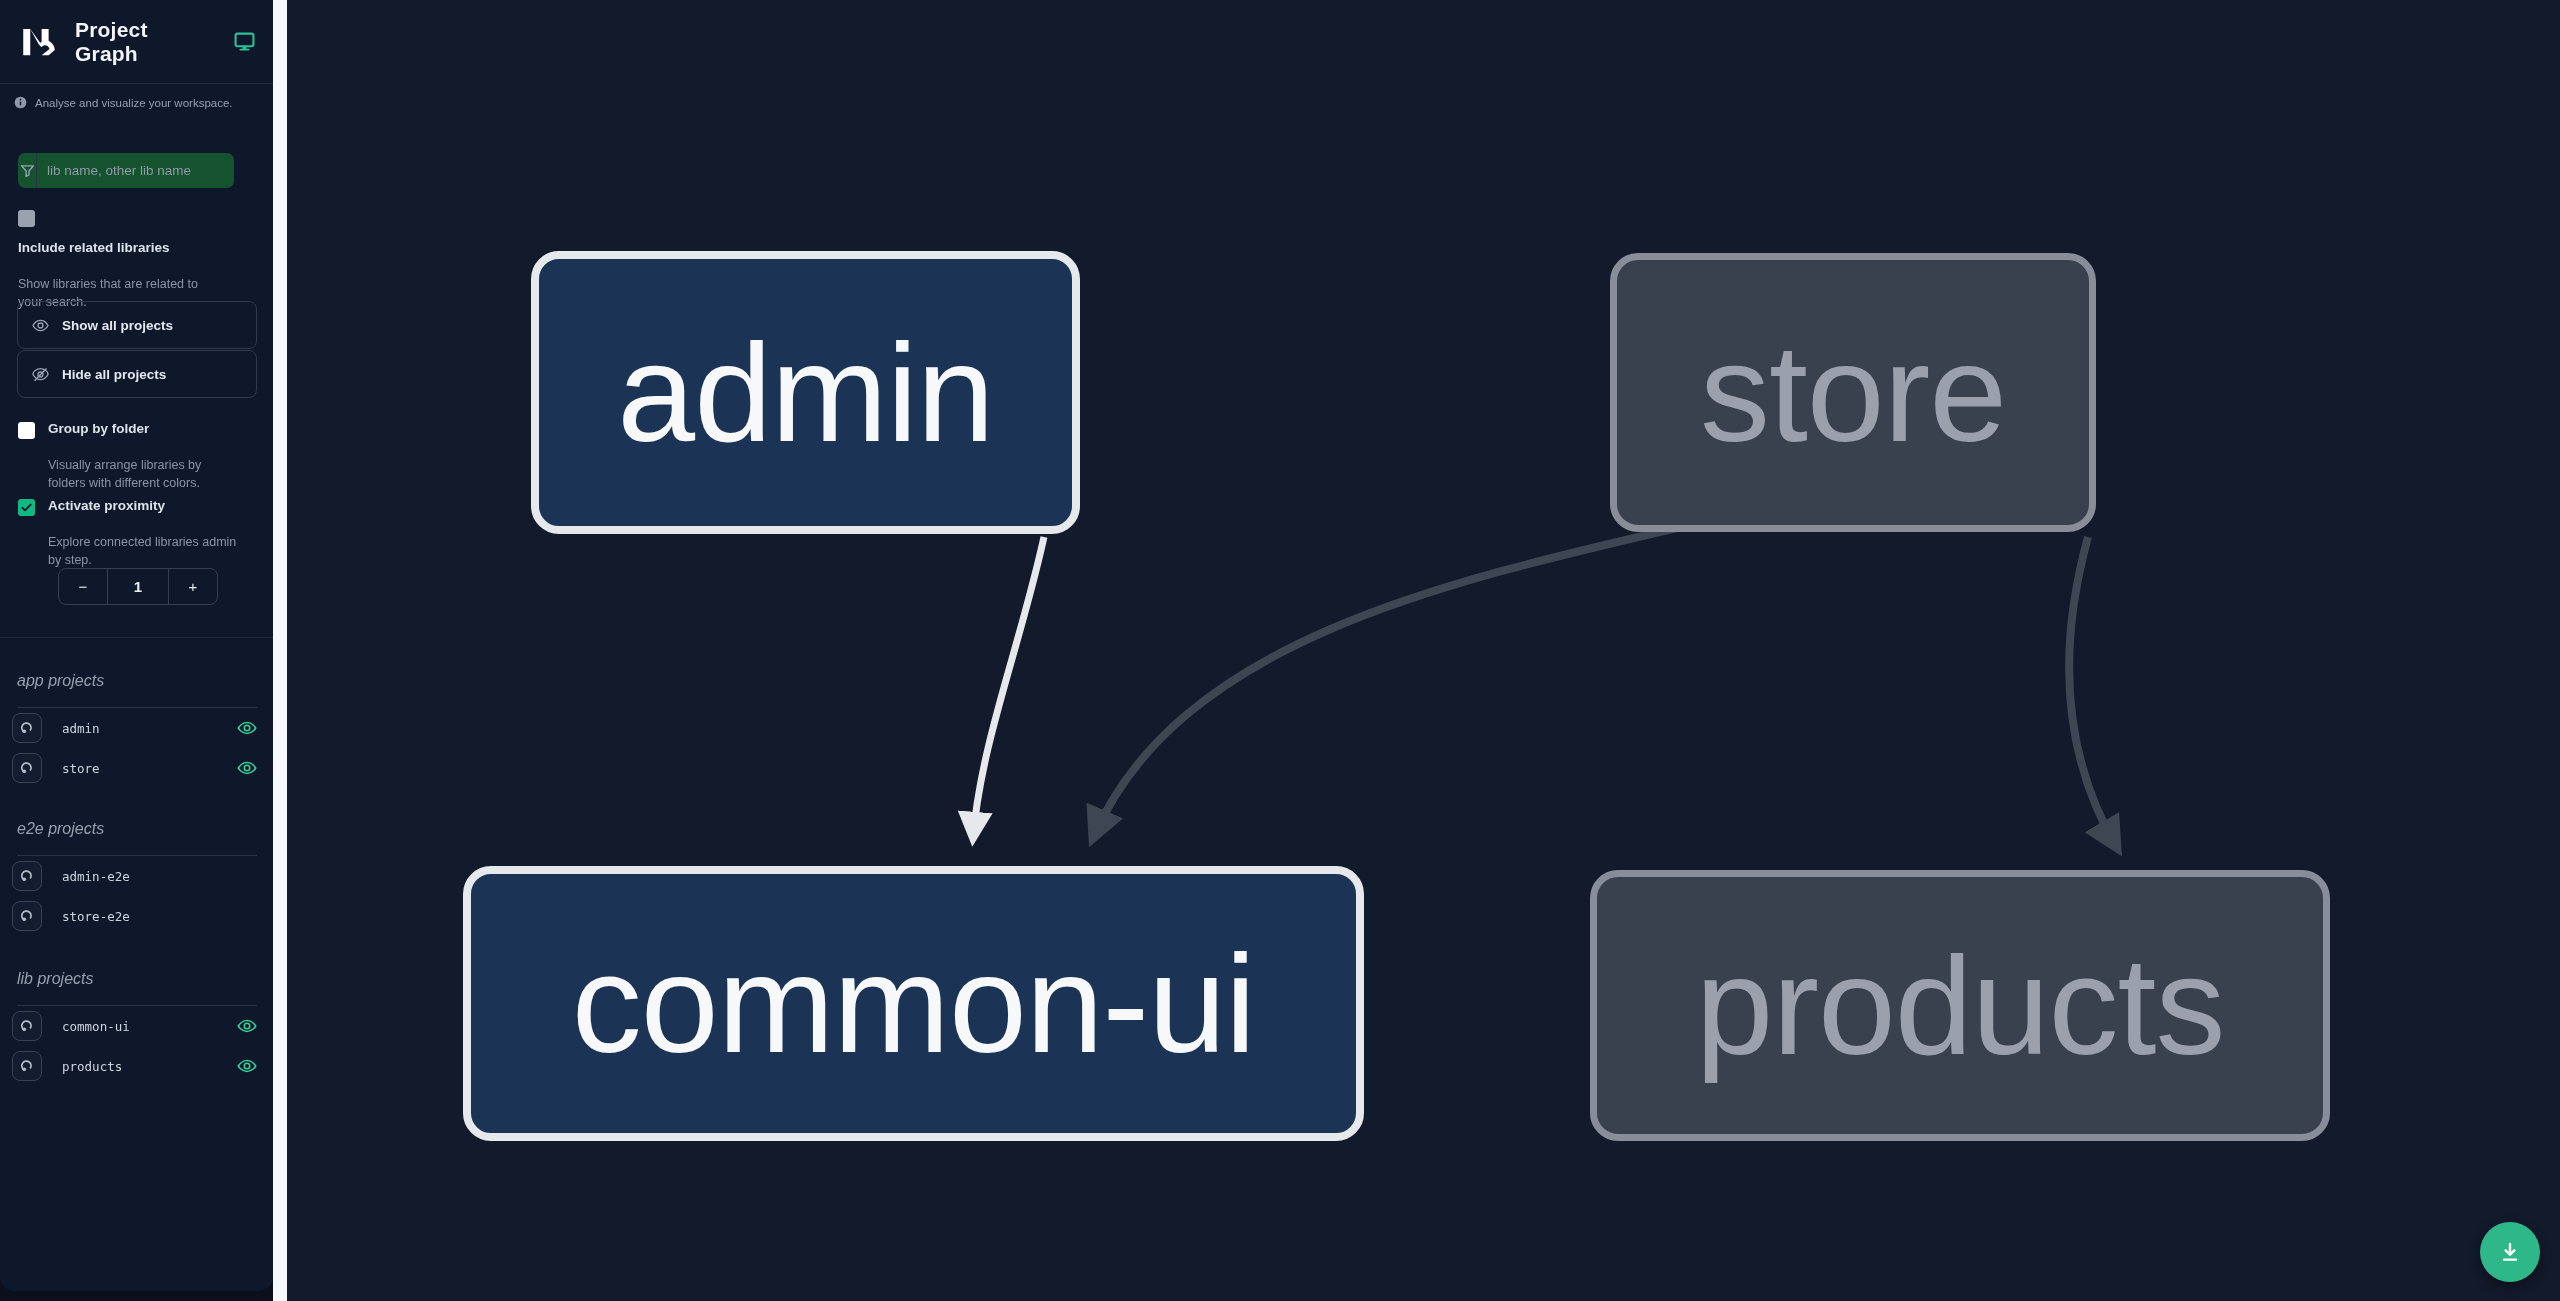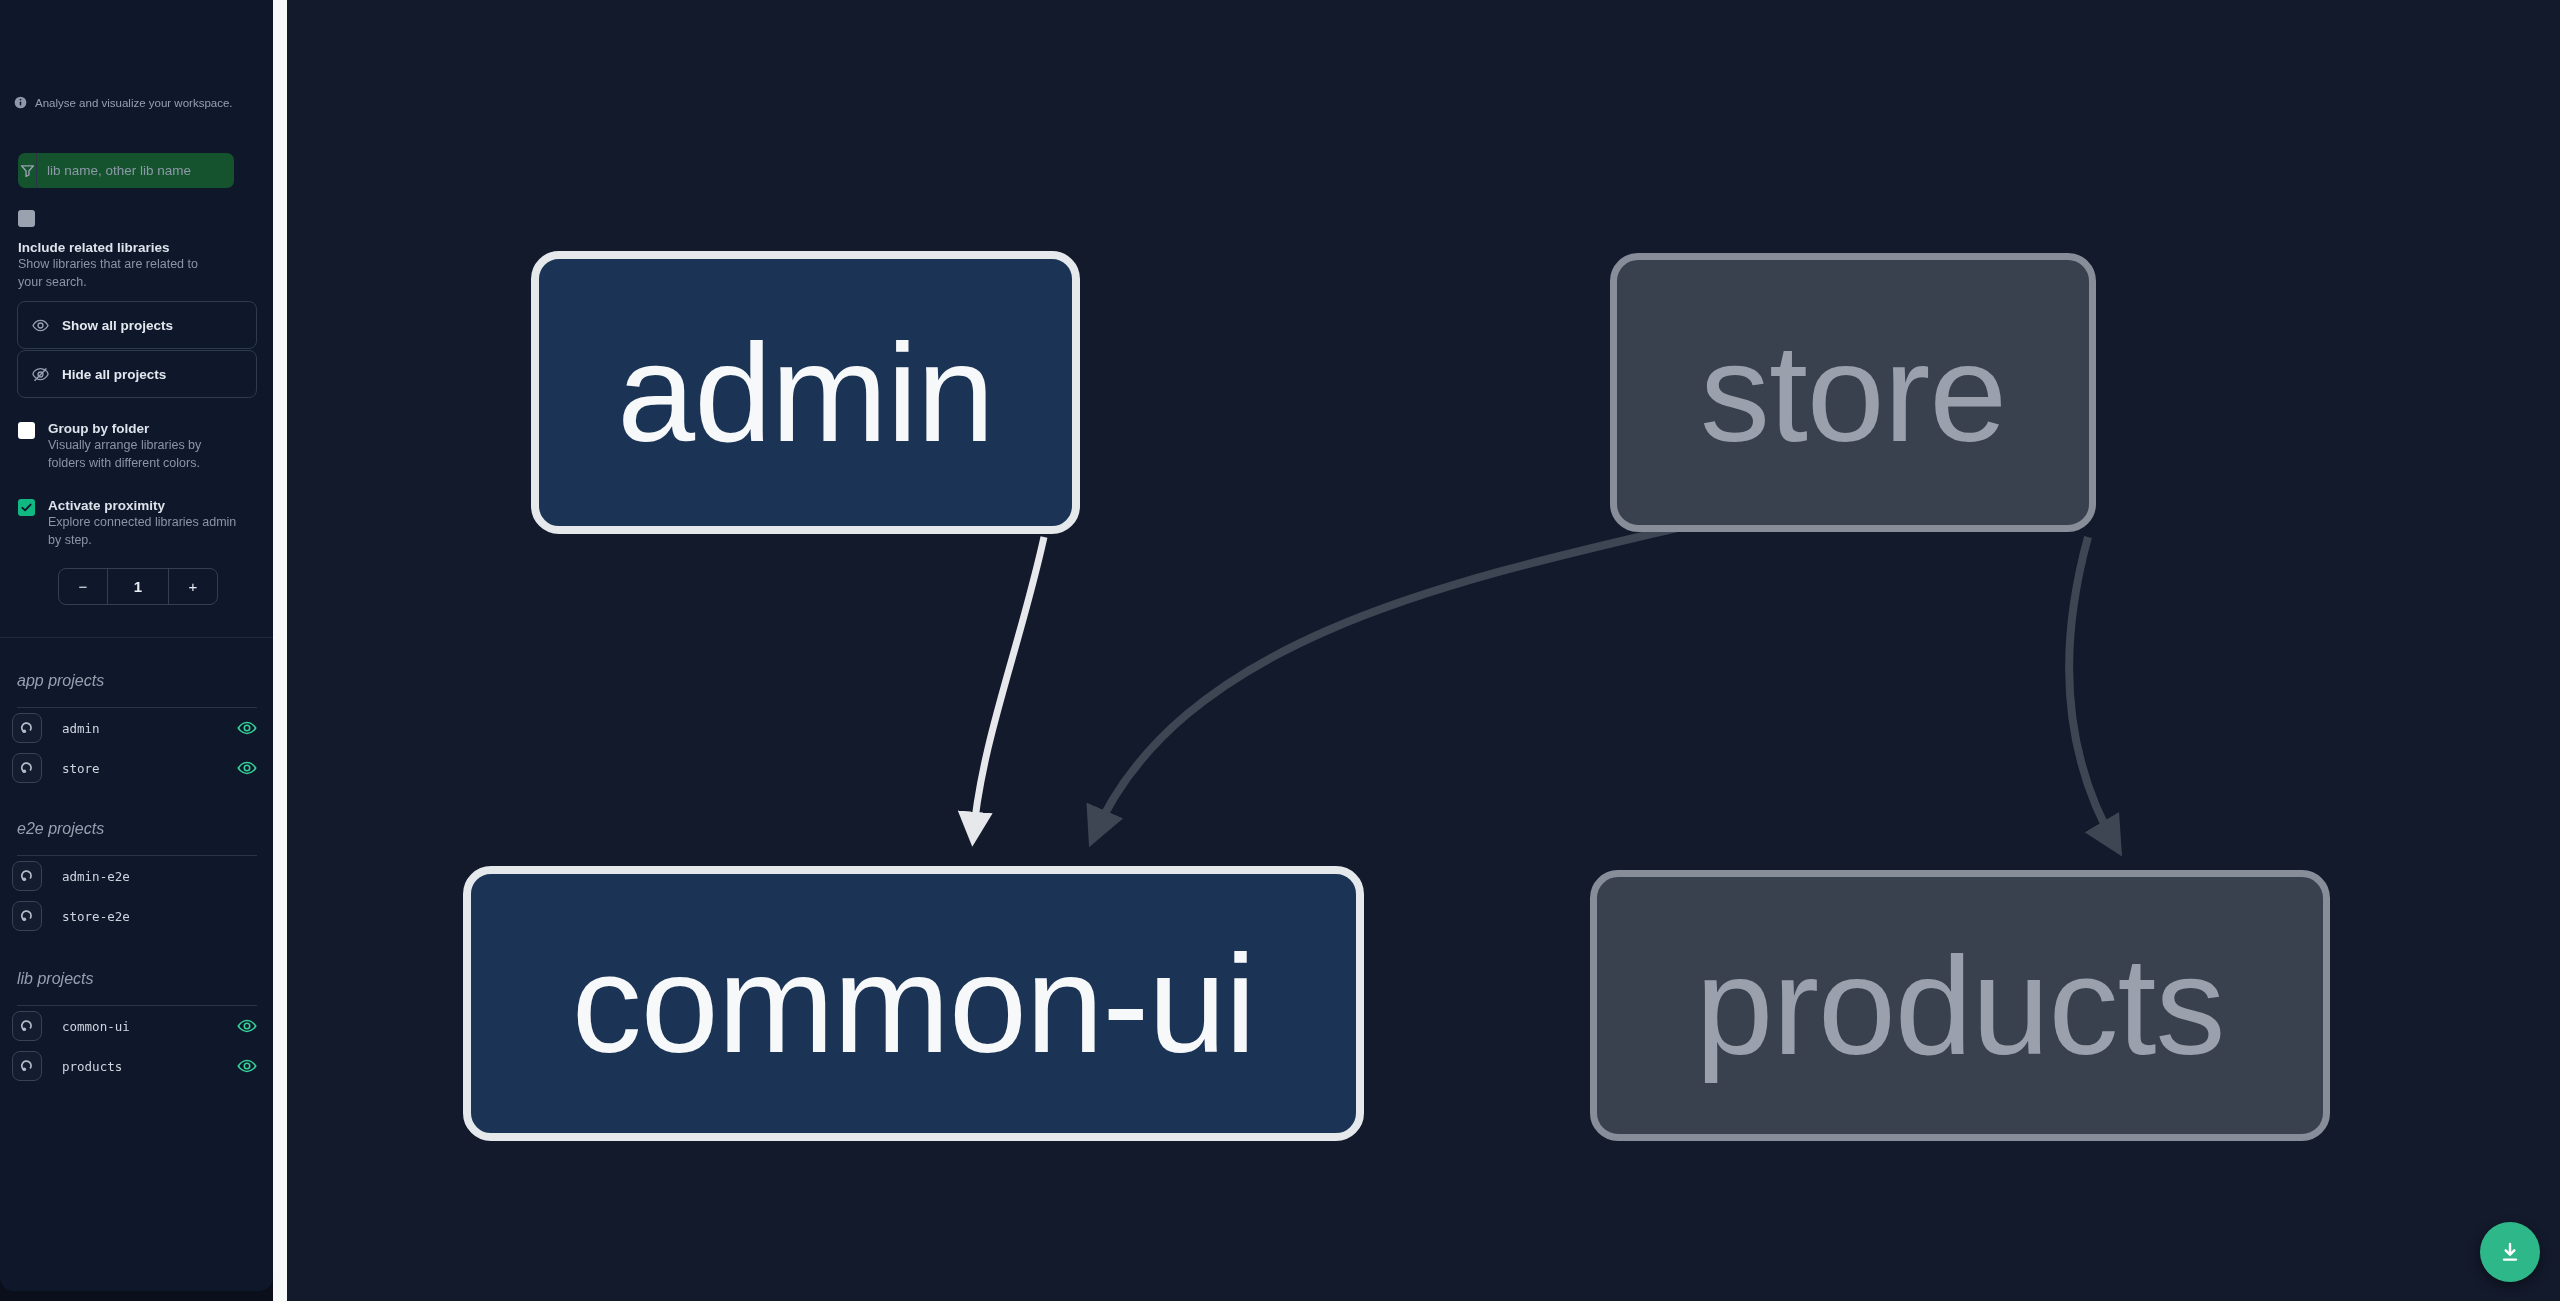--- a/index.html
+++ b/index.html
@@ -51,21 +51,21 @@
   .searchbox input::placeholder { color:#8e99a9; }
   
   .check-row { position:absolute; left:18px; width:236px; display:flex; gap:13px; }
   .checkbox {
     width:17px; height:17px; border-radius:3px; flex:none; margin-top:1px;
   }
   .checkbox.gray { background:#9aa2af; }
   .checkbox.white { background:#ffffff; }
   .checkbox.checked { background:#10b981; display:flex; align-items:center; justify-content:center; }
   .check-label { color:#dde3eb; font-size:13.5px; font-weight:bold; }
-  .check-desc  { color:#8b95a7; font-size:12.5px; line-height:1.45; margin-top:0; width:190px; }
+  .check-desc  { color:#8b95a7; font-size:12.5px; line-height:1.45; margin-top:20px; width:190px; }
   
   .side-btn {
     position:absolute; left:17px; width:240px; height:48px;
     border:1px solid #2e3a4e; border-radius:8px; background:transparent;
     display:flex; align-items:center; gap:12px; padding:0 13px; cursor:pointer;
     color:#e4e9f0; font-size:13.5px; font-weight:bold;
     font-family:"Liberation Sans", sans-serif;
   }
   
   .stepper {
@@ -142,20 +142,36 @@
     <div class="node focused" style="left:176px; top:866px; width:901px; height:275px;">
       <span>common-ui</span>
     </div>
     <div class="node dimmed" style="left:1303px; top:870px; width:740px; height:271px;">
       <span>products</span>
     </div>
   </div>
 
   <div class="sidebar">
 
+    <div class="brand">
+      <span style="display:flex;">
+        <svg width="42" height="42" viewBox="0 0 48 48">
+          <path fill="#ffffff" d="M6 39V9h8l13 18V9h8v14c-5-1-9 1-11 4L14 9v0 30H6z"></path>
+          <path fill="#ffffff" d="M24 27c3-5 9-6 13-3 3 2 5 6 5 9l-7 6h-8l9-7c-1-4-6-6-9-2z"></path>
+        </svg>
+      </span>
+      <span class="brand-title">Project Graph</span>
+      <span style="display:flex; margin-left:4px;">
+        <svg width="21" height="21" viewBox="0 0 20 20">
+          <rect x="1.5" y="2.5" width="17" height="12" rx="1.8" fill="none" stroke="#2fbf96" stroke-width="2"></rect>
+          <rect x="8.2" y="14.5" width="3.6" height="2.6" fill="#2fbf96"></rect>
+          <rect x="5.2" y="16.8" width="9.6" height="1.8" rx="0.9" fill="#2fbf96"></rect>
+        </svg>
+      </span>
+    </div>
 
     <div class="tagline">
       <span style="display:flex;">
         <svg width="13" height="13" viewBox="0 0 16 16">
           <circle cx="8" cy="8" r="7.2" fill="#8e98aa"></circle>
           <rect x="7.1" y="6.8" width="1.8" height="5" rx="0.9" fill="#0f172a"></rect>
           <circle cx="8" cy="4.4" r="1.1" fill="#0f172a"></circle>
         </svg>
       </span>
       <span>Analyse and visualize your workspace.</span>

